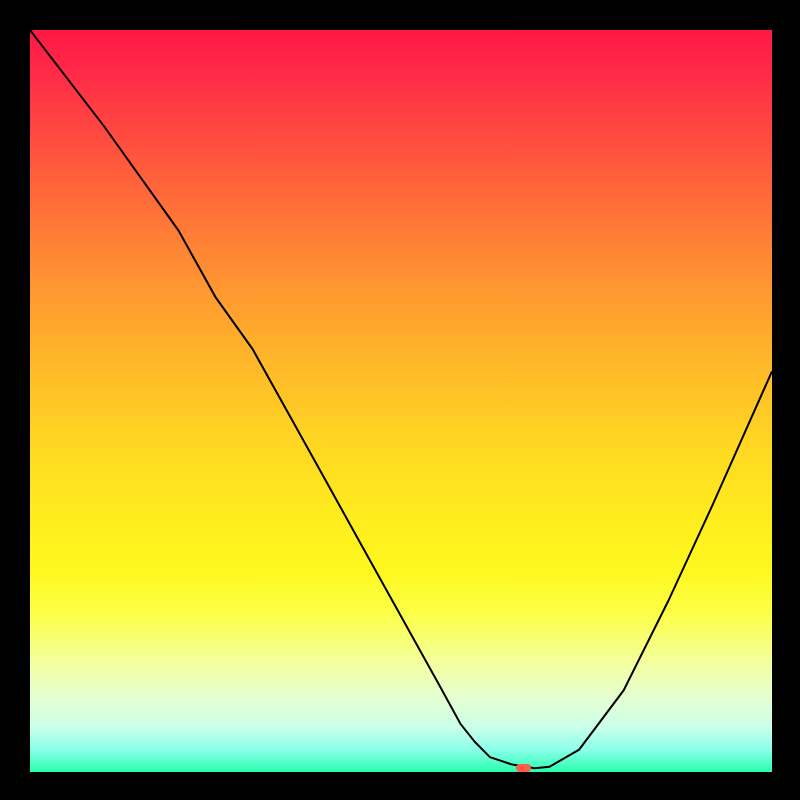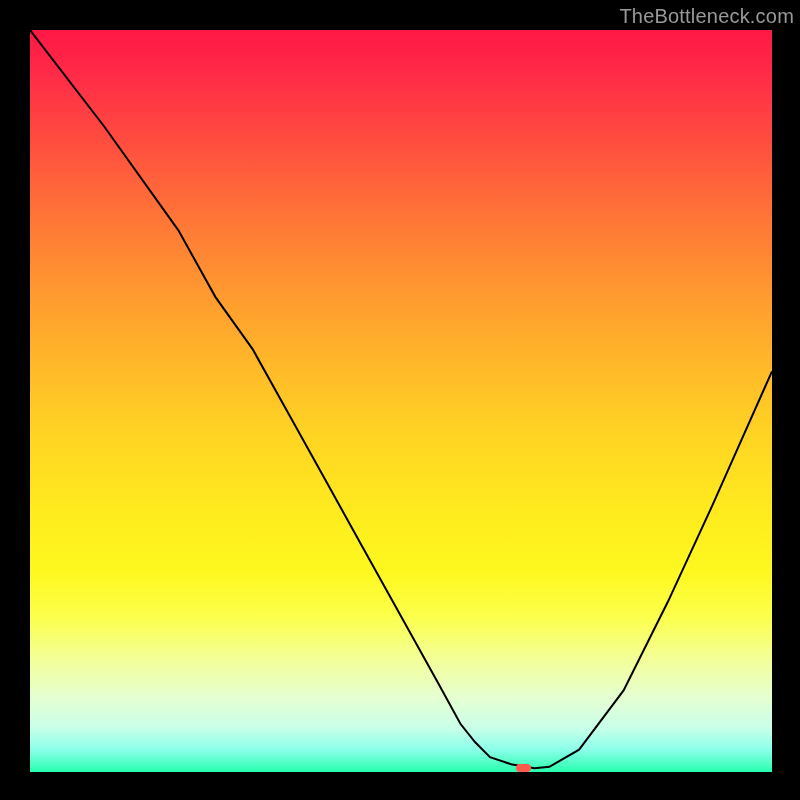--- a/index.html
+++ b/index.html
@@ -8,21 +8,20 @@
 .plot{position:absolute;left:30px;top:30px;width:742px;height:742px;background:linear-gradient(to bottom,#ff1846 0%,#ff2b47 6%,#ff4d3f 15%,#ff7437 25%,#ff9830 35%,#ffb829 45%,#ffd523 55%,#ffeb1e 65%,#fef81f 73%,#fcff4b 79%,#f3ff9b 85%,#e5ffd1 90%,#c9ffe9 94%,#8bffea 97%,#27ffad 100%)}
 .xaxis{position:absolute;left:30px;top:772px;width:742px;height:2px;background:#000}
 .yaxis{position:absolute;left:28px;top:30px;width:2px;height:742px;background:#000}
 svg.curve{position:absolute;left:30px;top:30px;width:742px;height:742px}
 .marker{position:absolute;width:15px;height:8px;border-radius:4px;background:#ff5a4c}
 </style>
 </head>
 <body>
 
 <div class="wrap">
-  <div class="watermark">TheBottleneck.com</div>
   <div class="plot"></div>
   <div class="yaxis"></div>
   <div class="xaxis"></div>
   <svg class="curve" viewBox="0 0 742 742" preserveAspectRatio="none">
     <path id="curvePath" fill="none" stroke="#000" stroke-width="2" d="M0.0 0.0 L74.2 96.5 L148.4 200.3 L185.5 267.1 L222.6 319.1 L259.7 385.8 L296.8 452.6 L333.9 519.4 L371.0 586.2 L408.1 653.0 L430.4 693.8 L445.2 712.3 L460.0 727.2 L482.3 734.6 L504.6 738.3 L519.4 736.8 L549.1 719.7 L593.6 660.4 L638.1 571.3 L682.6 474.9 L742.0 341.3 "></path>
   </svg>
   <div class="marker" id="marker" style="left: 515.93px; top: 763.548px;"></div>
 </div>
 
 </body></html>

